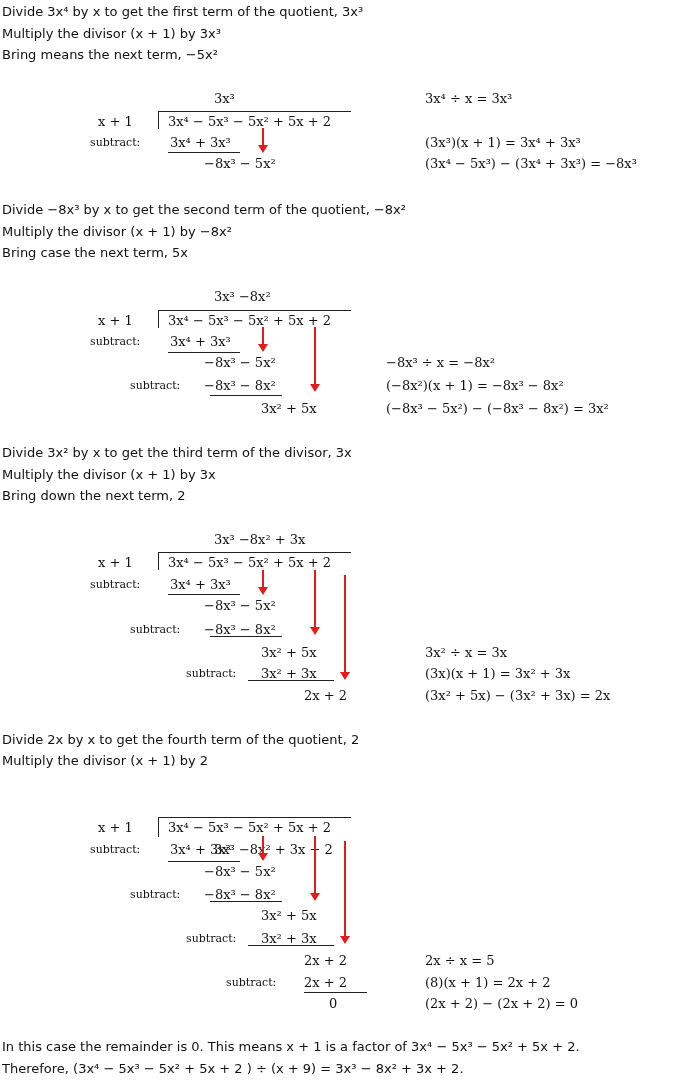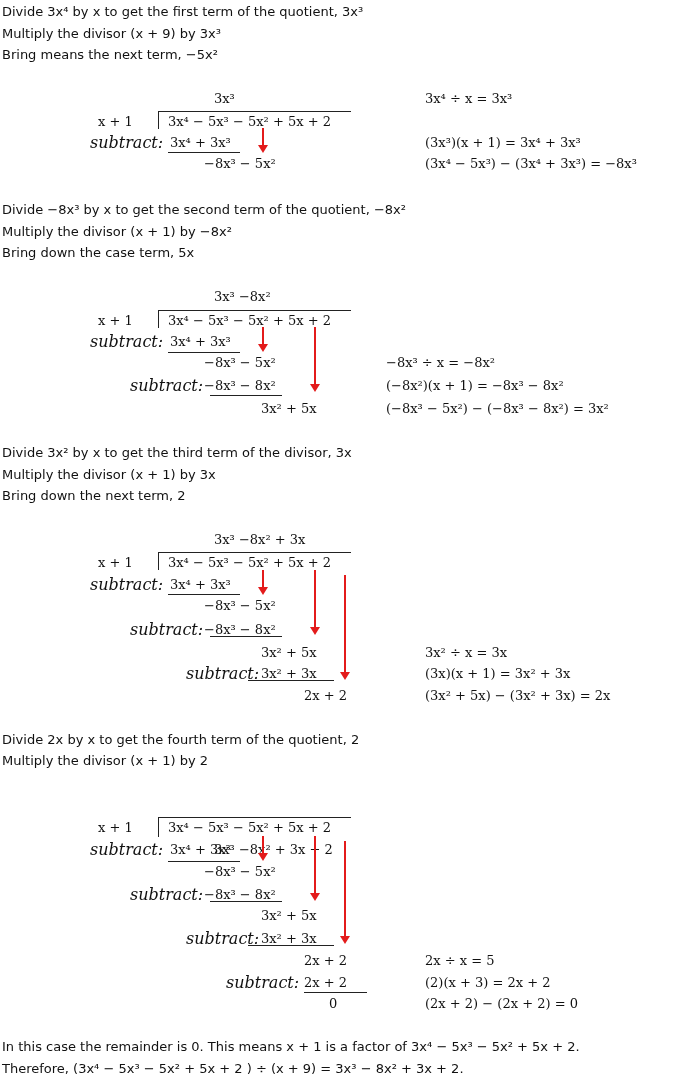--- a/index.html
+++ b/index.html
@@ -1,49 +1,49 @@
 <!DOCTYPE html>
 <html><head>
 <meta charset="utf-8">
 <style>
   html, body { margin:0; padding:0; background:#ffffff; }
   body { width:674px; height:1081px; position:relative; overflow:hidden; color:#111;
          font-family:"DejaVu Sans", sans-serif; font-size:13px; }
   .t { position:absolute; white-space:nowrap; line-height:16px; }
   .m { font-family:"DejaVu Serif", serif; font-size:13px; }
-  .sub { font-family:"DejaVu Serif", serif; font-style:italic; font-size:16px; }
+  .sub { font-family:"DejaVu Serif", serif; font-size:11px; }
   .rule { position:absolute; height:1px; background:#222; }
   .vbar { position:absolute; width:1px; background:#222; }
   .arrow { position:absolute; width:2px; background:#e31b1b; }
   .arrow::after { content:""; position:absolute; left:-4px; bottom:-7px; border-left:5px solid transparent; border-right:5px solid transparent; border-top:8px solid #e31b1b; }
 </style>
 </head>
 <body>
 
 <div class="t" style="left:2px;top:4px">Divide 3x⁴ by x to get the first term of the quotient, 3x³</div>
-<div class="t" style="left:2px;top:26px">Multiply the divisor (x + 9) by 3x³</div>
+<div class="t" style="left:2px;top:26px">Multiply the divisor (x + 1) by 3x³</div>
 <div class="t" style="left:2px;top:47px">Bring means the next term, −5x²</div>
 
 <div class="t m" style="left:214px;top:91px">3x³</div>
 <div class="rule" style="left:158px;top:111px;width:193px"></div>
 <div class="vbar" style="left:158px;top:111px;height:18px"></div>
 <div class="t m" style="left:98px;top:114px">x + 1</div>
 <div class="t m" style="left:168px;top:114px">3x⁴ − 5x³ − 5x² + 5x + 2</div>
 <div class="t sub" style="left:90px;top:135px">subtract:</div>
 <div class="t m" style="left:170px;top:135px">3x⁴ + 3x³</div>
 <div class="rule" style="left:168px;top:152px;width:72px"></div>
 <div class="t m" style="left:204px;top:156px">−8x³ − 5x²</div>
 <div class="arrow" style="left:262px;top:128px;height:18px"></div>
 <div class="t m" style="left:425px;top:91px">3x⁴ ÷ x = 3x³</div>
 <div class="t m" style="left:425px;top:135px">(3x³)(x + 1) = 3x⁴ + 3x³</div>
 <div class="t m" style="left:425px;top:156px">(3x⁴ − 5x³) − (3x⁴ + 3x³) = −8x³</div>
 
 <div class="t" style="left:2px;top:202px">Divide −8x³ by x to get the second term of the quotient, −8x²</div>
 <div class="t" style="left:2px;top:224px">Multiply the divisor (x + 1) by −8x²</div>
-<div class="t" style="left:2px;top:245px">Bring down the case term, 5x</div>
+<div class="t" style="left:2px;top:245px">Bring case the next term, 5x</div>
 
 <div class="t m" style="left:214px;top:289px">3x³ −8x²</div>
 <div class="rule" style="left:158px;top:310px;width:193px"></div>
 <div class="vbar" style="left:158px;top:310px;height:18px"></div>
 <div class="t m" style="left:98px;top:313px">x + 1</div>
 <div class="t m" style="left:168px;top:313px">3x⁴ − 5x³ − 5x² + 5x + 2</div>
 <div class="t sub" style="left:90px;top:334px">subtract:</div>
 <div class="t m" style="left:170px;top:334px">3x⁴ + 3x³</div>
 <div class="rule" style="left:168px;top:352px;width:72px"></div>
 <div class="t m" style="left:204px;top:355px">−8x³ − 5x²</div>
@@ -106,17 +106,17 @@
 <div class="rule" style="left:248px;top:945px;width:86px"></div>
 <div class="t m" style="left:304px;top:953px">2x + 2</div>
 <div class="t sub" style="left:226px;top:975px">subtract:</div>
 <div class="t m" style="left:304px;top:975px">2x + 2</div>
 <div class="rule" style="left:304px;top:992px;width:63px"></div>
 <div class="t m" style="left:329px;top:996px">0</div>
 <div class="arrow" style="left:262px;top:836px;height:18px"></div>
 <div class="arrow" style="left:314px;top:836px;height:58px"></div>
 <div class="arrow" style="left:344px;top:841px;height:96px"></div>
 <div class="t m" style="left:425px;top:953px">2x ÷ x = 5</div>
-<div class="t m" style="left:425px;top:975px">(2)(x + 3) = 2x + 2</div>
+<div class="t m" style="left:425px;top:975px">(8)(x + 1) = 2x + 2</div>
 <div class="t m" style="left:425px;top:996px">(2x + 2) − (2x + 2) = 0</div>
 
 <div class="t" style="left:2px;top:1039px">In this case the remainder is 0. This means x + 1 is a factor of 3x⁴ − 5x³ − 5x² + 5x + 2.</div>
 <div class="t" style="left:2px;top:1061px">Therefore, (3x⁴ − 5x³ − 5x² + 5x + 2 ) ÷ (x + 9) = 3x³ − 8x² + 3x + 2.</div>
 
 </body></html>

